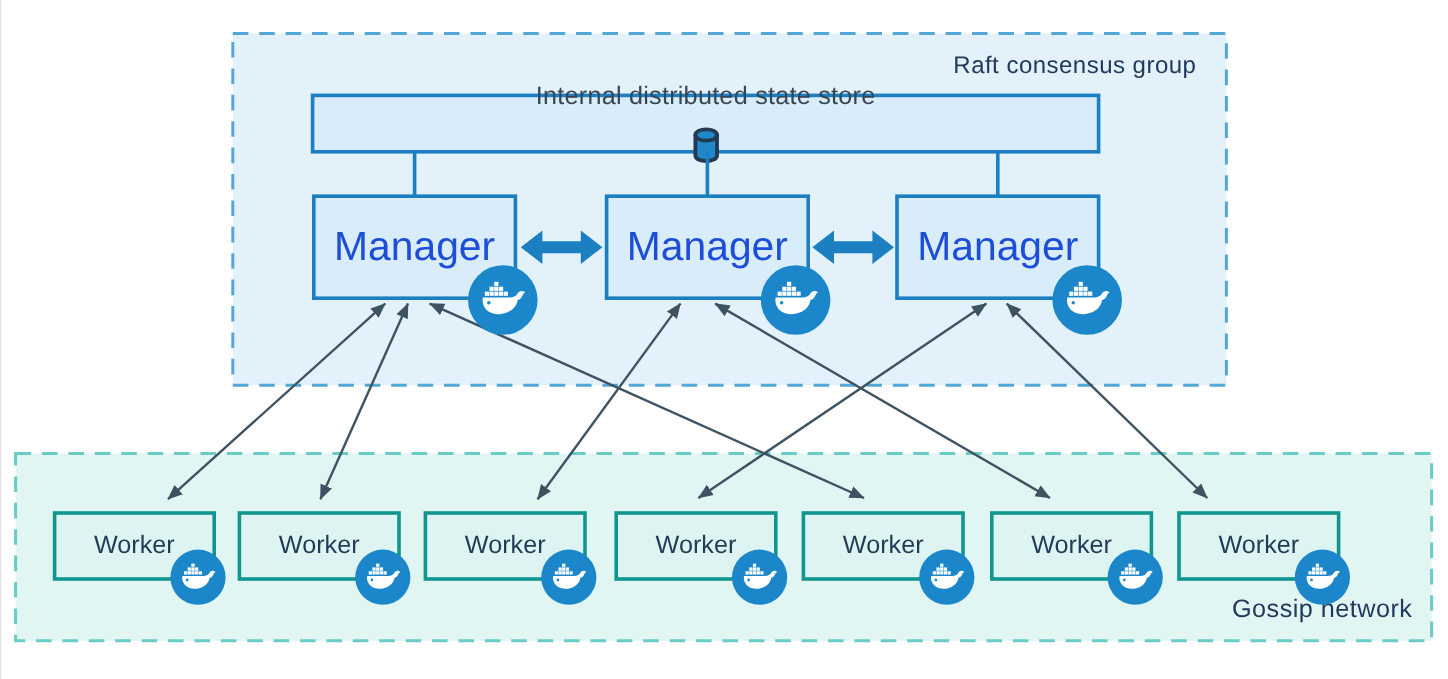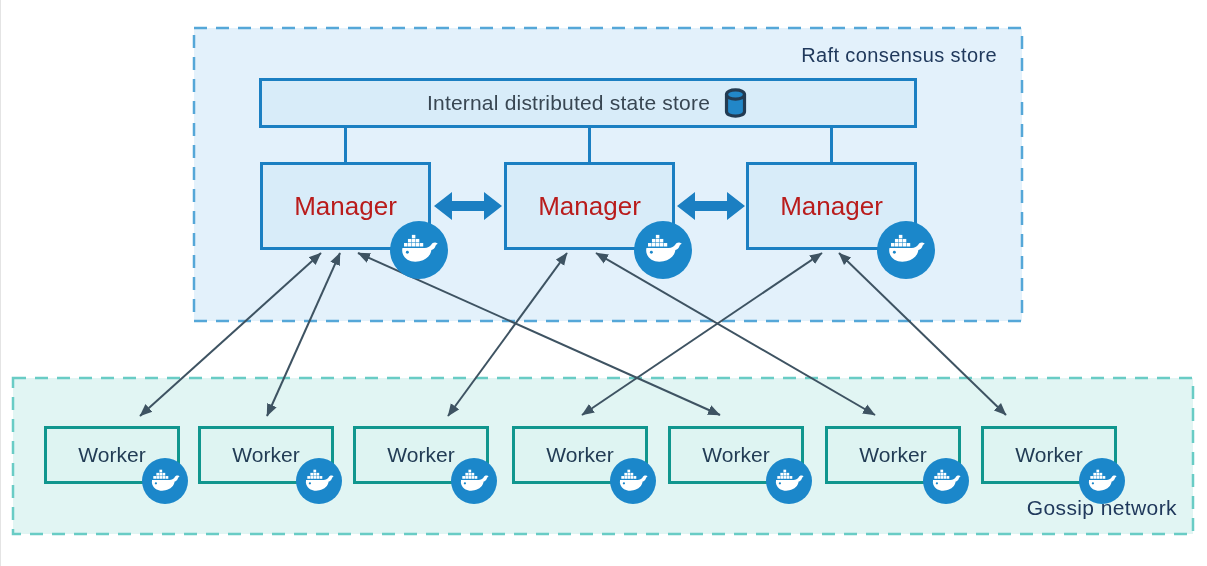--- a/index.html
+++ b/index.html
@@ -19,27 +19,28 @@
   }
   .gossip-bg{
     left:12px;top:378px;width:1180px;height:156px;
     background:#e1f5f3;z-index:1;
   }
   
   .node{
     box-sizing:border-box;
     display:flex;align-items:center;justify-content:center;
     z-index:3;
+    flex-direction:column;
   }
   .blue-node{background:#d8ecf9;border:3px solid #1b7fc2;}
   .teal-node{background:#def4f2;border:3px solid #10968e;}
   .store-box{left:258px;top:78px;width:658px;height:50px;gap:12px;}
   .store-label{font-size:21px;color:#384652;letter-spacing:.2px;}
   .mgr{top:162px;width:171px;height:88px;}
-  .mgr-label{font-size:26px;color:#b91c1c;}
+  .mgr-label{font-size:34px;color:#1d4ed8;}
   .wrk{top:426px;width:136px;height:58px;}
   .wrk-label{font-size:21px;color:#223c55;}
   .grp-label{
     z-index:4;font-size:20px;color:#20395c;letter-spacing:.4px;white-space:nowrap;
   }
   
   .badge{
     border-radius:50%;
     background:#1b87ca;
     display:flex;align-items:center;justify-content:center;
@@ -81,21 +82,21 @@
       <path d="M4,7.5 C4,10.4 8,12.2 13,12.2 C18,12.2 22,10.4 22,7.5" fill="none" stroke="#233b52" stroke-width="3.2" stroke-linecap="round"></path>
     </symbol>
   </defs>
 </svg>
 
 <div class="canvas">
 
   <div class="abs raft-bg"></div>
   <div class="abs gossip-bg"></div>
 
-  <div class="abs grp-label" style="top:44px;right:211px;">Raft consensus store</div>
+  <div class="abs grp-label" style="top:44px;right:211px;">Raft consensus group</div>
   <div class="abs grp-label" style="top:496px;right:31px;font-size:21px;margin-left:40px;">Gossip network</div>
 
   <div class="abs node blue-node store-box">
     <span class="store-label">Internal distributed state store</span>
     <svg class="cyl-icon">
         <use href="#db-cylinder"></use>
       </svg>
   </div>
 
   <div class="abs node blue-node mgr" style="left:259px;">

